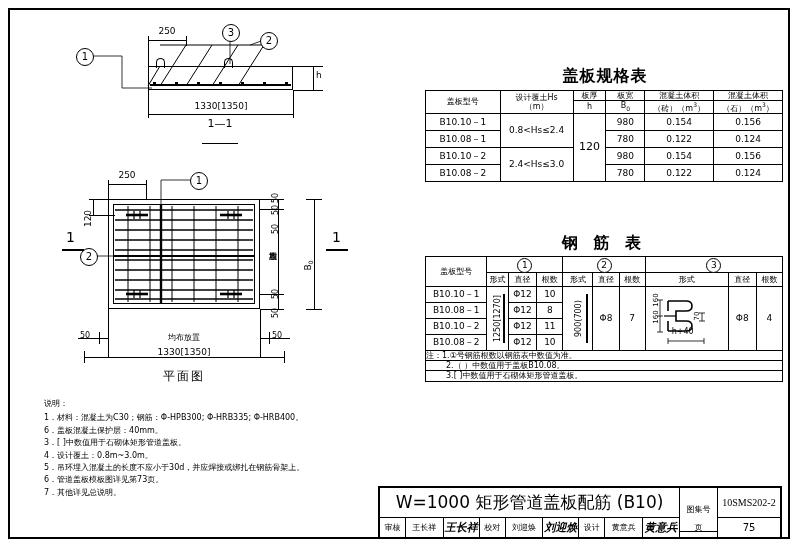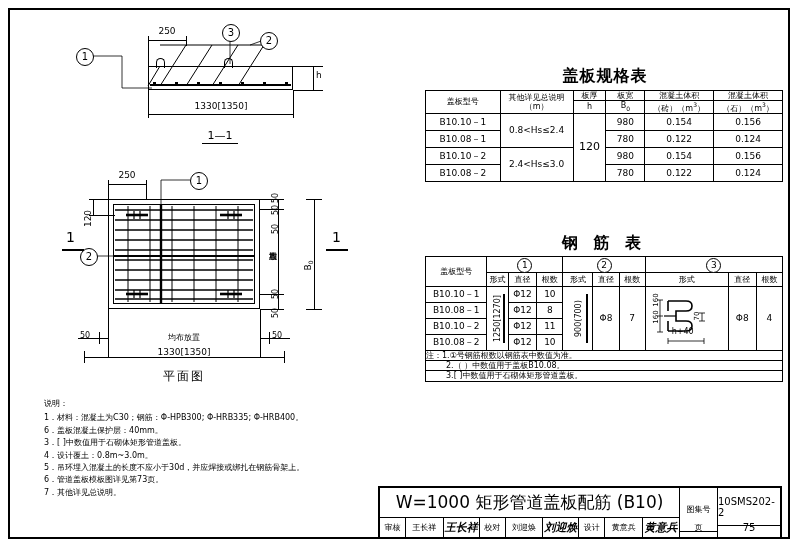--- a/index.html
+++ b/index.html
@@ -53,23 +53,23 @@
   #titleblock{position:absolute;left:378px;top:486px;width:404px;height:53px;
        border:2px solid #000;box-sizing:border-box;background:#fff;}
   #tb-main{position:absolute;left:0;top:0;width:300px;height:30px;
        border-bottom:1.5px solid #000;border-right:1.5px solid #000;
        box-sizing:border-box;display:flex;align-items:center;
        justify-content:center;font-size:17px;letter-spacing:0px;}
   #tb-atlas-l{position:absolute;left:300px;top:0;width:38px;height:44px;
        border-bottom:1.5px solid #000;border-right:1.5px solid #000;
        box-sizing:border-box;display:flex;align-items:center;
        justify-content:center;font-size:8px;}
-  #tb-atlas-v{position:absolute;left:338px;top:0;right:0;height:38px;
+  #tb-atlas-v{position:absolute;left:338px;top:0;right:0;height:30px;
        border-bottom:1.5px solid #000;box-sizing:border-box;
-       display:flex;align-items:center;justify-content:center;font-size:10px;}
+       display:flex;align-items:center;justify-content:center;font-size:10px;font-family:Liberation Serif, serif;}
   #tb-sign{position:absolute;left:0;top:30px;width:300px;bottom:0;
        border-right:1.5px solid #000;box-sizing:border-box;display:flex;}
   .sg-lbl{border-right:1px solid #000;box-sizing:border-box;display:flex;
        align-items:center;justify-content:center;font-size:8px;width:26px;}
   .sg-nm{border-right:1px solid #000;box-sizing:border-box;display:flex;
        align-items:center;justify-content:center;font-size:8px;width:38px;}
   .sg-sig{border-right:1px solid #000;box-sizing:border-box;display:flex;
        align-items:center;justify-content:center;width:36px;
        font-family:"DejaVu Serif","Liberation Serif",serif;
        font-size:11px;font-style:italic;font-weight:bold;
@@ -143,21 +143,21 @@
     <div class="h" style="left:243px;top:52px;width:20px;"></div>
     <div class="h" style="left:243px;top:76px;width:20px;"></div>
     <div class="h" style="left:233px;top:52px;width:12px;"></div>
     <div class="h" style="left:233px;top:76px;width:12px;"></div>
     <div class="t dimtxt" style="left:256px;top:57px;">h</div>
 
     <div class="bub" style="left:16px;top:34px;">1</div>
     <div class="bub" style="left:200px;top:18px;">2</div>
     <div class="bub" style="left:162px;top:10px;">3</div>
 
-    <div class="t viewlbl ctr" style="left:160px;top:116px;">1—1</div>
+    <div class="t viewlbl ctr" style="left:160px;top:104px;">1—1</div>
     <div class="h" style="left:142px;top:129px;width:36px;"></div>
   </div>
 
   <div class="abs" style="left:60px;top:162px;width:320px;height:225px;">
 
     <div class="abs" style="left:48px;top:37px;width:152px;height:110px;border:1px solid #000;box-sizing:border-box;"></div>
 
     <div class="abs" style="left:53px;top:42px;width:142px;height:100px;border:1px solid #000;box-sizing:border-box;"></div>
 
     <svg class="abs" style="left:0;top:0;" width="320" height="225">
@@ -274,21 +274,21 @@
     <div class="t viewlbl-cn ctr" style="left:124px;top:208px;letter-spacing:2px;">平面图</div>
   </div>
 
   <div class="tbl-title" style="left:425px;top:66px;width:360px;">盖板规格表</div>
 
   <table class="tbl" style="left:425px;top:90px;width:358px;">
     <tbody>
         <tr>
       <td rowspan="2" style="width:74px;height:14px;">盖板型号</td>
       <td rowspan="2" style="width:72px;">
-        <div>其他详见总说明</div>
+        <div>设计覆土Hs</div>
         <div>（m）</div>
       </td>
       <td style="width:32px;">板厚</td>
       <td style="width:38px;">板宽</td>
       <td style="width:68px;">混凝土体积</td>
       <td style="width:68px;">混凝土体积</td>
     </tr>
     <tr>
       <td>h</td>
       <td><span>B</span><span class="sub">0</span></td>

